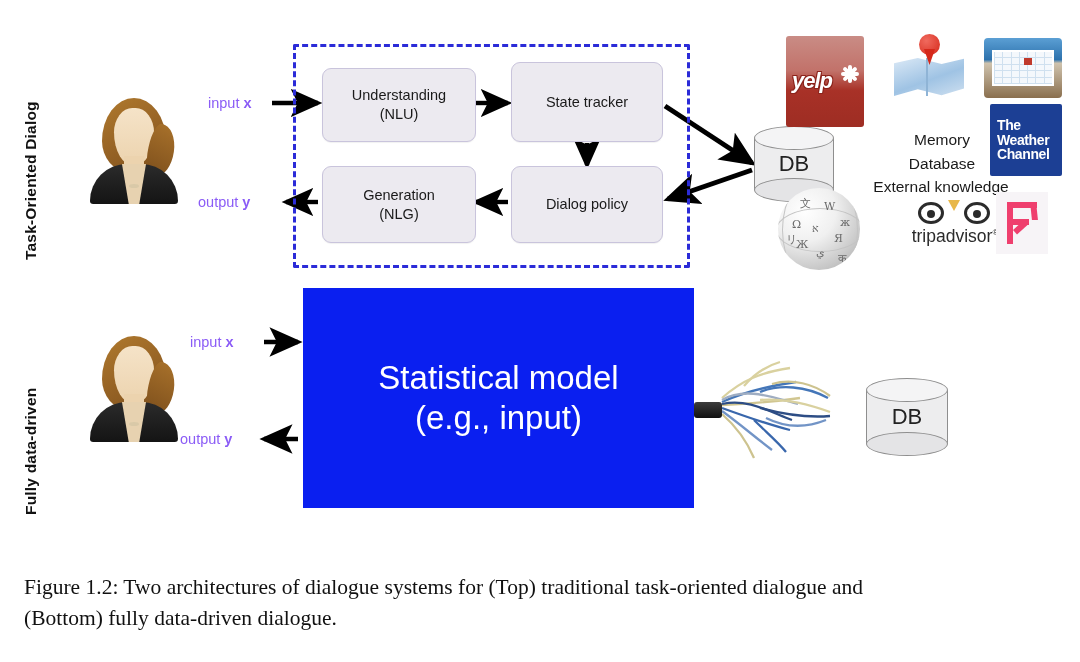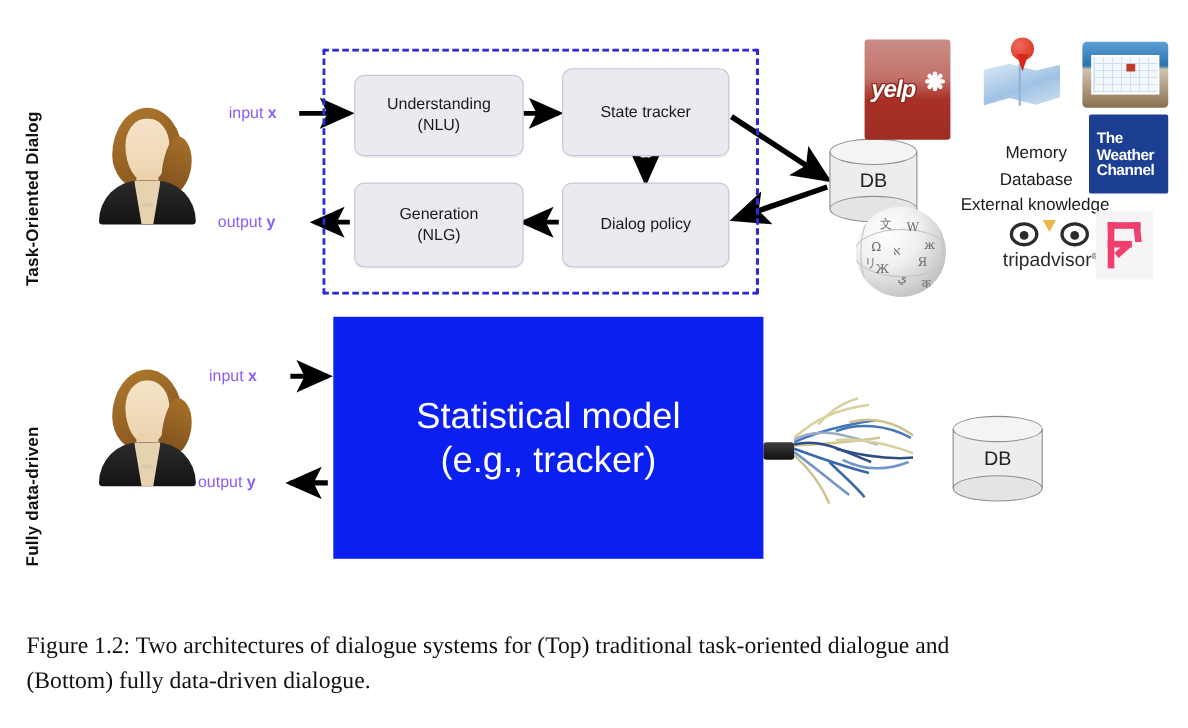--- a/index.html
+++ b/index.html
@@ -55,21 +55,21 @@
 
   
   .db{position:absolute;}
   .db .body{position:absolute;left:0;right:0;top:12px;bottom:12px;
     background:#ededee;border-left:1.4px solid #8e8e8e;border-right:1.4px solid #8e8e8e;}
   .db .top{position:absolute;left:0;top:0;width:100%;height:24px;border-radius:50%;
     background:#f4f4f5;border:1.4px solid #8e8e8e;box-sizing:border-box;}
   .db .bot{position:absolute;left:0;bottom:0;width:100%;height:24px;border-radius:50%;
     background:#e4e4e6;border:1.4px solid #8e8e8e;box-sizing:border-box;}
   .db .lbl{position:absolute;left:0;right:0;top:0;bottom:0;display:flex;
-    align-items:center;justify-content:center;font-size:18px;color:#222;}
+    align-items:center;justify-content:center;font-size:22px;color:#222;}
 
   
   #stat-box{position:absolute;left:303px;top:288px;width:391px;height:220px;
     background:#0a1ff0;display:flex;flex-direction:column;align-items:center;
     justify-content:center;color:#fff;}
   #stat-box .l1{font-size:33px;line-height:1.22;}
   #stat-box .l2{font-size:33px;line-height:1.22;}
 
   
   .logo{position:absolute;}
@@ -329,21 +329,21 @@
       <b style="left:0;top:0;width:30px;height:6px;"></b>
       <b style="left:0;top:0;width:6px;height:42px;"></b>
       <b style="left:0;top:17px;width:22px;height:6px;"></b>
       <b style="left:24px;top:0;width:6px;height:18px;transform:skewX(6deg);"></b>
       <b style="left:6px;top:28px;width:16px;height:6px;transform:rotate(-42deg);transform-origin:0 0;"></b>
     </div>
   </div>
 
   <div id="stat-box">
     <div class="l1">Statistical model</div>
-    <div class="l2">(e.g., tracker)</div>
+    <div class="l2">(e.g., input)</div>
   </div>
 
   <div id="cable">
     <div class="plug"></div>
   </div>
 
   <div class="db" style="left:866px;top:378px;width:82px;height:78px;">
     <div class="body"></div>
     <div class="bot"></div>
     <div class="top"></div>

